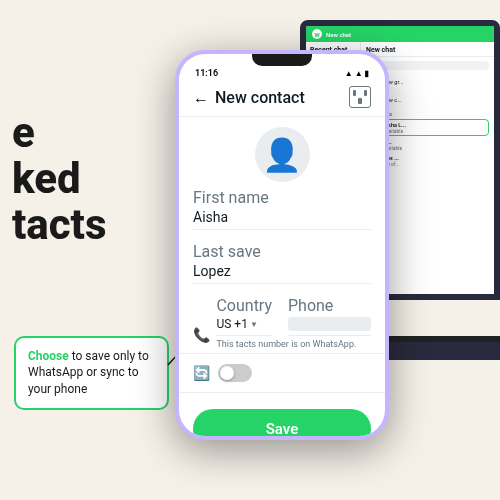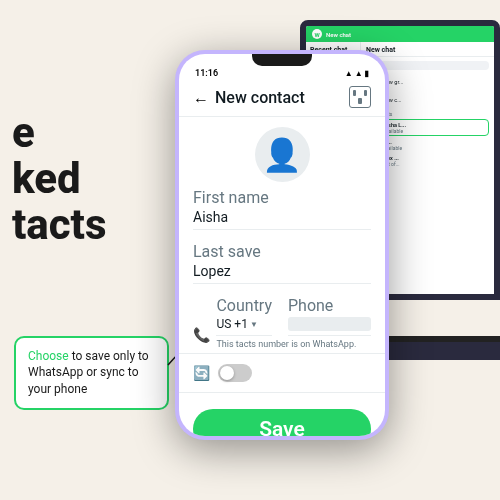--- a/index.html
+++ b/index.html
@@ -39,21 +39,21 @@
       background: #fff;
       border: 2px solid #25d366;
       border-radius: 10px;
       padding: 10px 12px;
       font-size: 12px;
       color: #1a1a1a;
       line-height: 1.4;
     }
     .callout-box .choose {
       color: #25d366;
-      font-weight: 400;
+      font-weight: 700;
     }
 
     
     .laptop {
       position: absolute;
       right: -10px;
       top: 20px;
       width: 220px;
       height: 340px;
     }
@@ -411,21 +411,21 @@
       padding: 16px 14px 10px;
     }
     .save-btn {
       width: 100%;
       height: 40px;
       background: #25d366;
       border-radius: 22px;
       display: flex;
       align-items: center;
       justify-content: center;
-      font-size: 21px;
+      font-size: 15px;
       font-weight: 600;
       color: #fff;
       cursor: pointer;
     }
 
     
     .curved-arrow {
       position: absolute;
       bottom: 130px;
       left: 158px;

